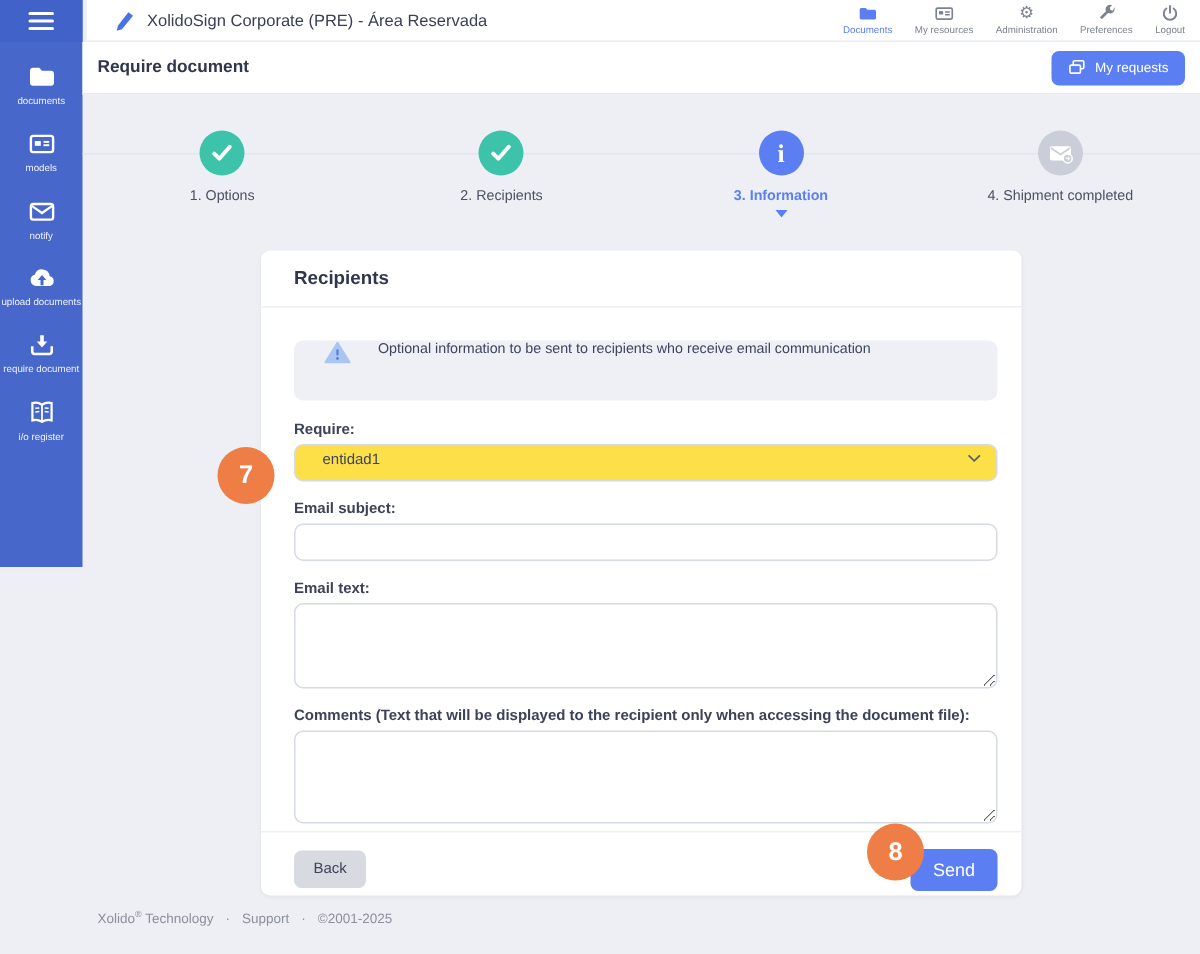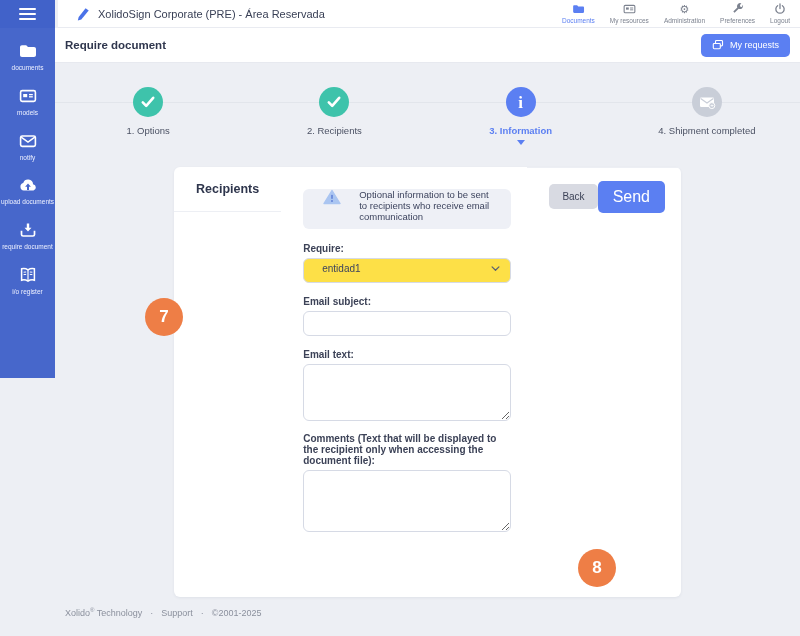--- a/index.html
+++ b/index.html
@@ -74,21 +74,21 @@
   .step.active .step-label { color:#5b7ff2; font-weight:bold; }
   .info-i { font-family:"Liberation Serif", serif; font-weight:bold; font-size:17px; color:#fff; line-height:1; }
   .step-caret {
     margin-top:4px; width:0; height:0;
     border:4px solid transparent; border-top:5px solid #5b7ff2; border-bottom:none;
   }
 
   
   .card {
     width:507px; height:430px; margin:22px auto 0; background:#fff; border-radius:6px;
-    box-shadow:0 1px 3px rgba(40,50,80,.07); display:flex; flex-direction:row;
+    box-shadow:0 1px 3px rgba(40,50,80,.07); display:flex; flex-direction:column;
   }
   .card-header {
     height:45px; padding:0 22px; display:flex; align-items:center;
     border-bottom:1px solid #edeff4; font-size:12.5px; font-weight:bold; color:#2f364d;
   }
   .card-body { flex:1; padding:22px 16px 0 22px; }
   .info-box {
     background:#eef0f6; border-radius:6px; height:40px;
     display:flex; align-items:flex-start; padding:0 20px; gap:18px;
     font-size:9.5px; color:#3d445e;
@@ -113,21 +113,21 @@
   .card-footer {
     border-top:1px solid #edeff4; height:50px;
     display:flex; align-items:center; justify-content:space-between; padding:8px 16px 0 22px;
   }
   .btn-back {
     background:#d8dae2; color:#3c4257; border:none; border-radius:5px;
     padding:7px 13px; font-size:10px; cursor:pointer; font-family:inherit;
   }
   .btn-send {
     background:#5b7ff2; color:#fff; border:none; border-radius:5px;
-    padding:7px 15px; font-size:16px; cursor:pointer; font-family:inherit;
+    padding:7px 15px; font-size:12px; cursor:pointer; font-family:inherit;
   }
 
   
   .badge {
     position:absolute; width:38px; height:38px; border-radius:50%;
     background:#ee7e46; color:#fff; font-size:17px; font-weight:bold;
     display:flex; align-items:center; justify-content:center; z-index:5;
   }
   .badge-7 { left:145px; top:298px; }
   .badge-8 { left:578px; top:549px; }

